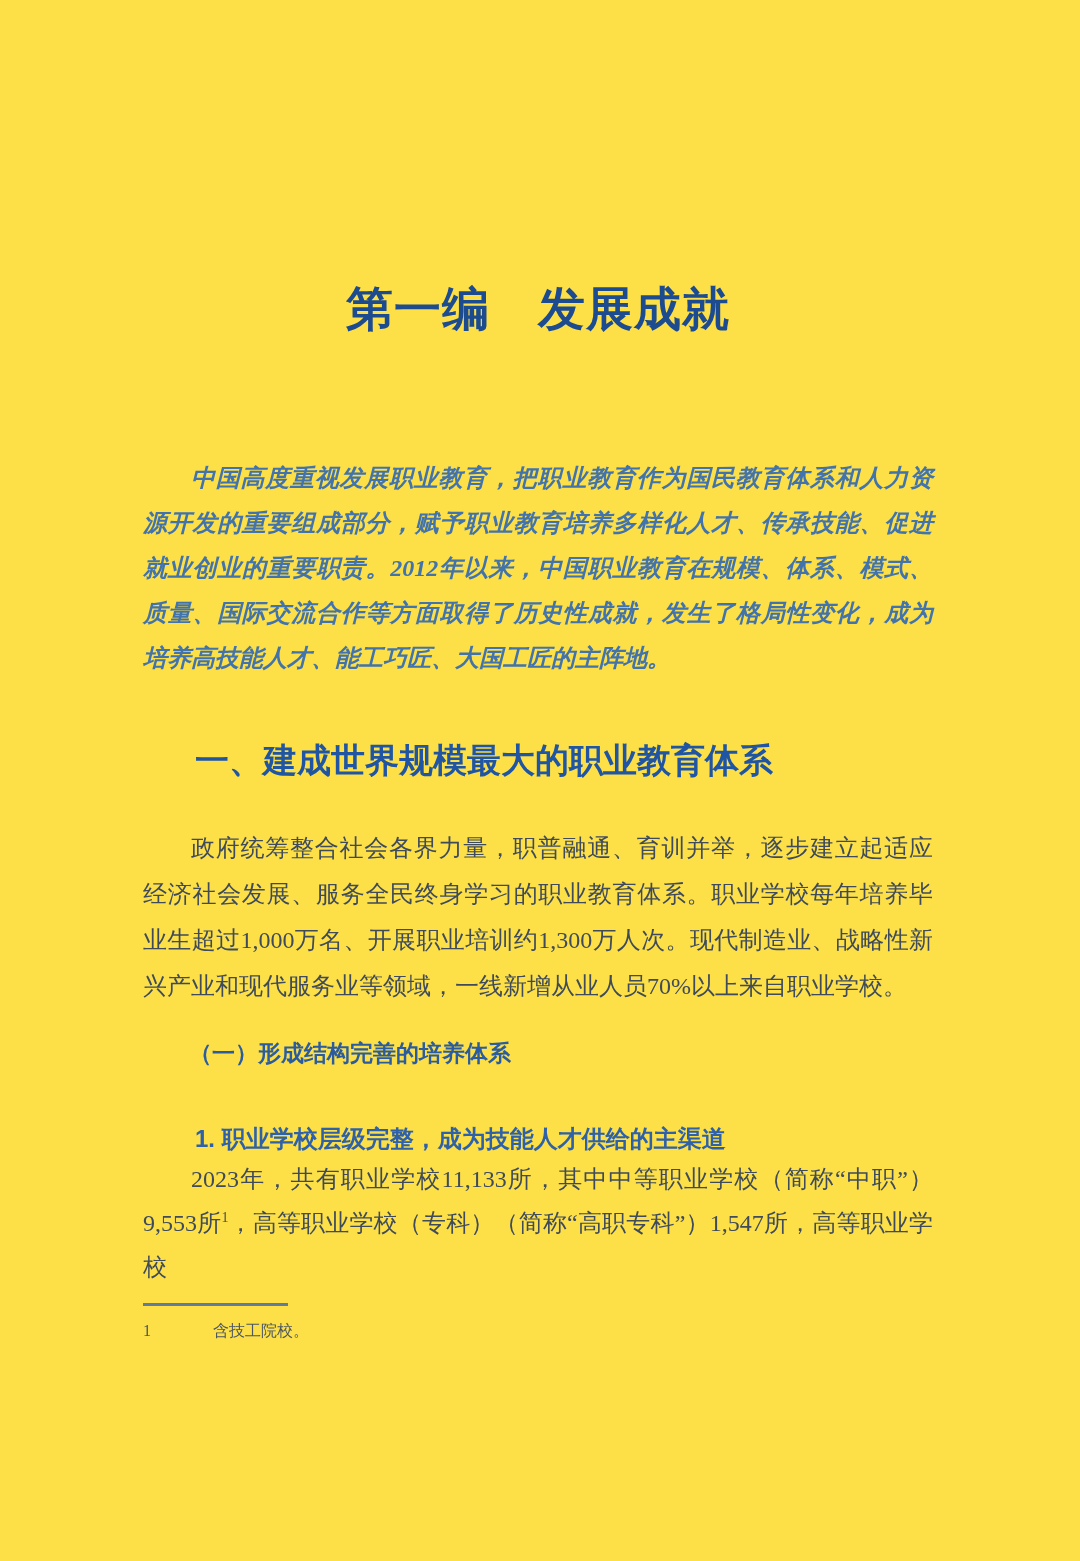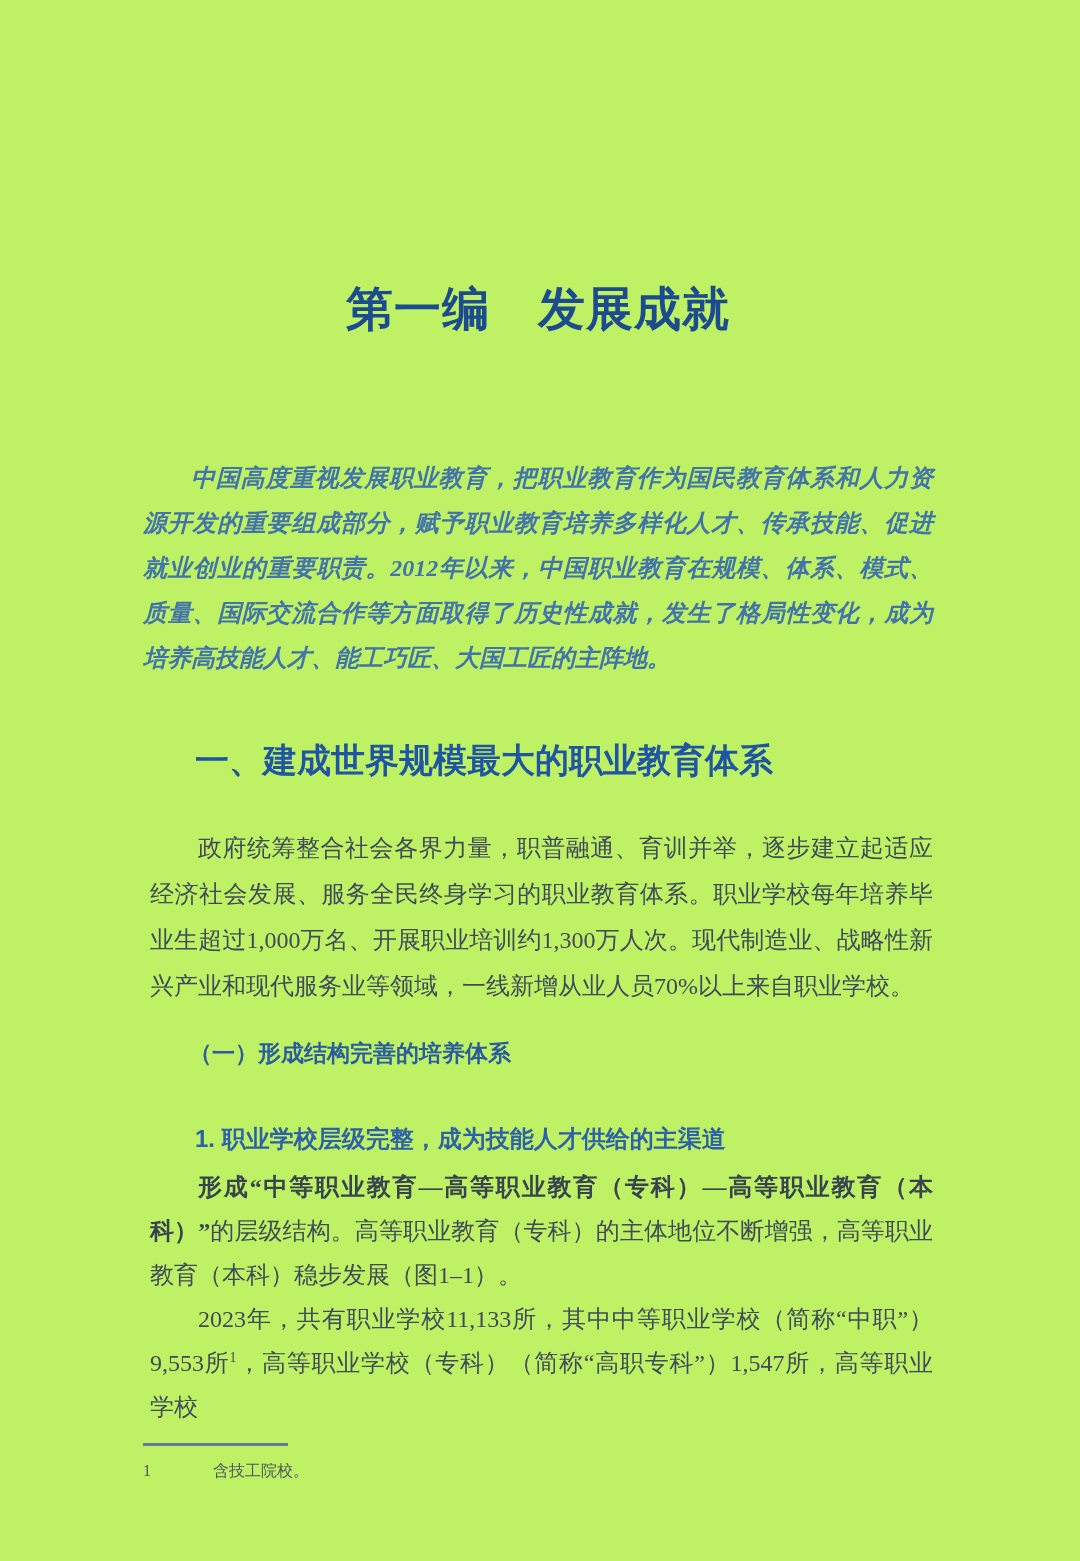--- a/index.html
+++ b/index.html
@@ -5,21 +5,21 @@
   html, body {
     margin: 0;
     padding: 0;
     background: #f4f4f4;
   }
   .page {
     position: relative;
     width: 1080px;
     height: 1561px;
     margin: 0 auto;
-    background: #bef264;
+    background: #fde047;
     overflow: hidden;
     font-family: "Liberation Serif", "DejaVu Serif", serif;
   }
   .content {
     position: relative;
     margin: 0 147px 0 143px;
     width: 790px;
   }
   .part-title {
     margin: 278px 0 0 0;
@@ -45,21 +45,21 @@
   .h-section {
     margin: 58px 0 0 0;
     padding-left: 52px;
     font-family: "Liberation Sans", "DejaVu Sans", sans-serif;
     font-size: 34px;
     line-height: 42px;
     font-weight: 700;
     color: #1f55a2;
   }
   .body-para {
-    margin: 44px 0 0 7px;
+    margin: 44px 0 0 0;
     font-size: 24px;
     line-height: 46px;
     color: #3f4b5a;
     text-align: justify;
     text-justify: inter-ideograph;
     text-indent: 2em;
   }
   .h-subsection {
     margin: 24px 0 0 0;
     padding-left: 46px;
@@ -123,21 +123,20 @@
     <p class="intro">中国高度重视发展职业教育，把职业教育作为国民教育体系和人力资源开发的重要组成部分，赋予职业教育培养多样化人才、传承技能、促进就业创业的重要职责。2012年以来，中国职业教育在规模、体系、模式、质量、国际交流合作等方面取得了历史性成就，发生了格局性变化，成为培养高技能人才、能工巧匠、大国工匠的主阵地。</p>
 
     <h2 class="h-section">一、建成世界规模最大的职业教育体系</h2>
 
     <p class="body-para">政府统筹整合社会各界力量，职普融通、育训并举，逐步建立起适应经济社会发展、服务全民终身学习的职业教育体系。职业学校每年培养毕业生超过1,000万名、开展职业培训约1,300万人次。现代制造业、战略性新兴产业和现代服务业等领域，一线新增从业人员70%以上来自职业学校。</p>
 
     <h3 class="h-subsection">（一）形成结构完善的培养体系</h3>
 
     <h4 class="h-item">1. 职业学校层级完整，成为技能人才供给的主渠道</h4>
 
-    <p class="body-para tight"><span class="lead-bold">形成“中等职业教育—高等职业教育（专科）—高等职业教育（本科）”</span><span>的层级结构。高等职业教育（专科）的主体地位不断增强，高等职业教育（本科）稳步发展（图1–1）。</span></p>
 
     <p class="body-para flow"><span>2023年，共有职业学校11,133所，其中中等职业学校（简称“中职”）9,553所</span><sup class="fn-sup">1</sup><span>，高等职业学校（专科）（简称“高职专科”）1,547所，高等职业学校</span></p>
 
     <div class="footnote-divider"></div>
 
     <p class="footnote"><span class="fn-marker">1</span><span>含技工院校。</span></p>
 
   </div>
 </div>
 

